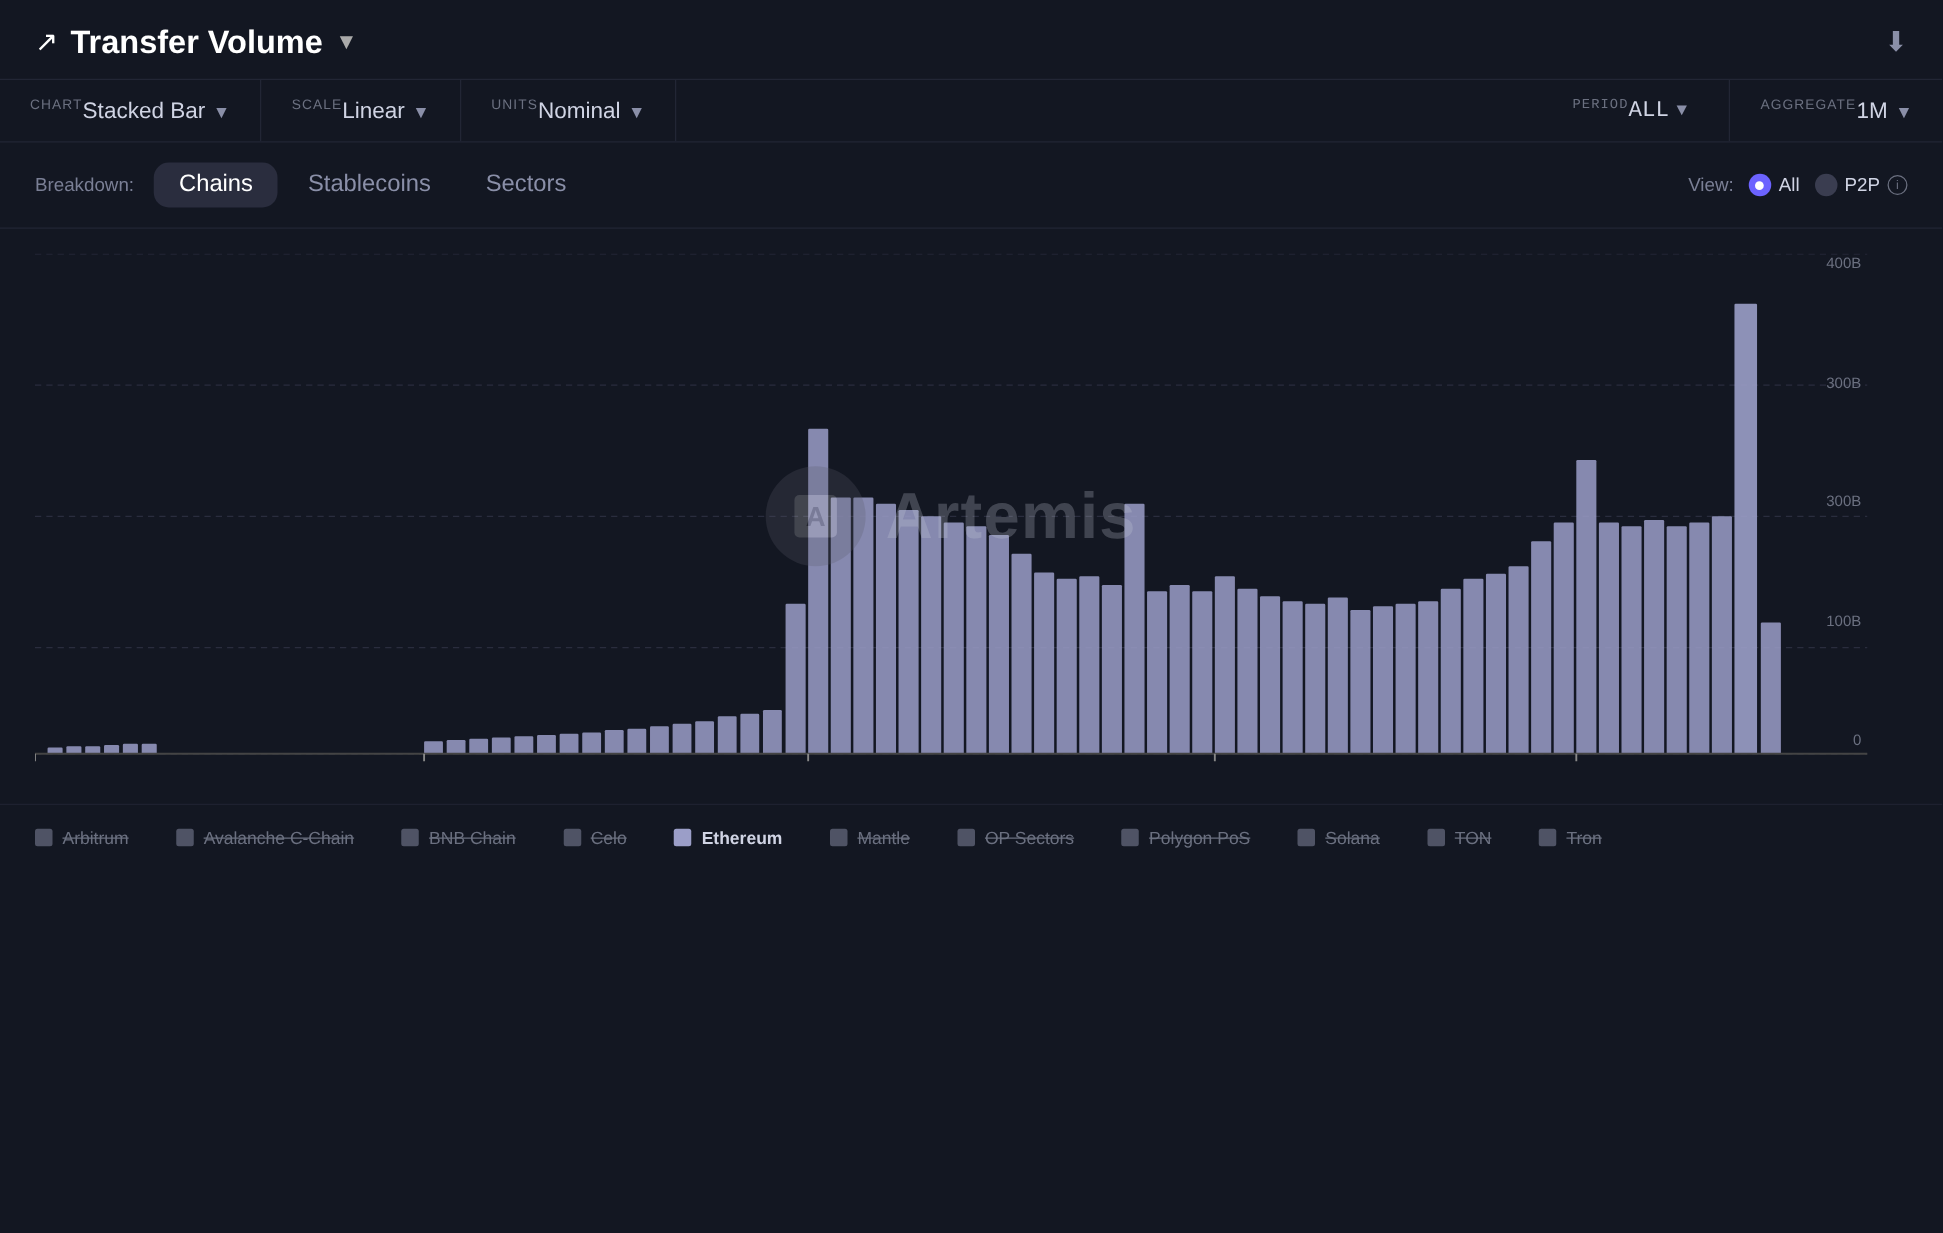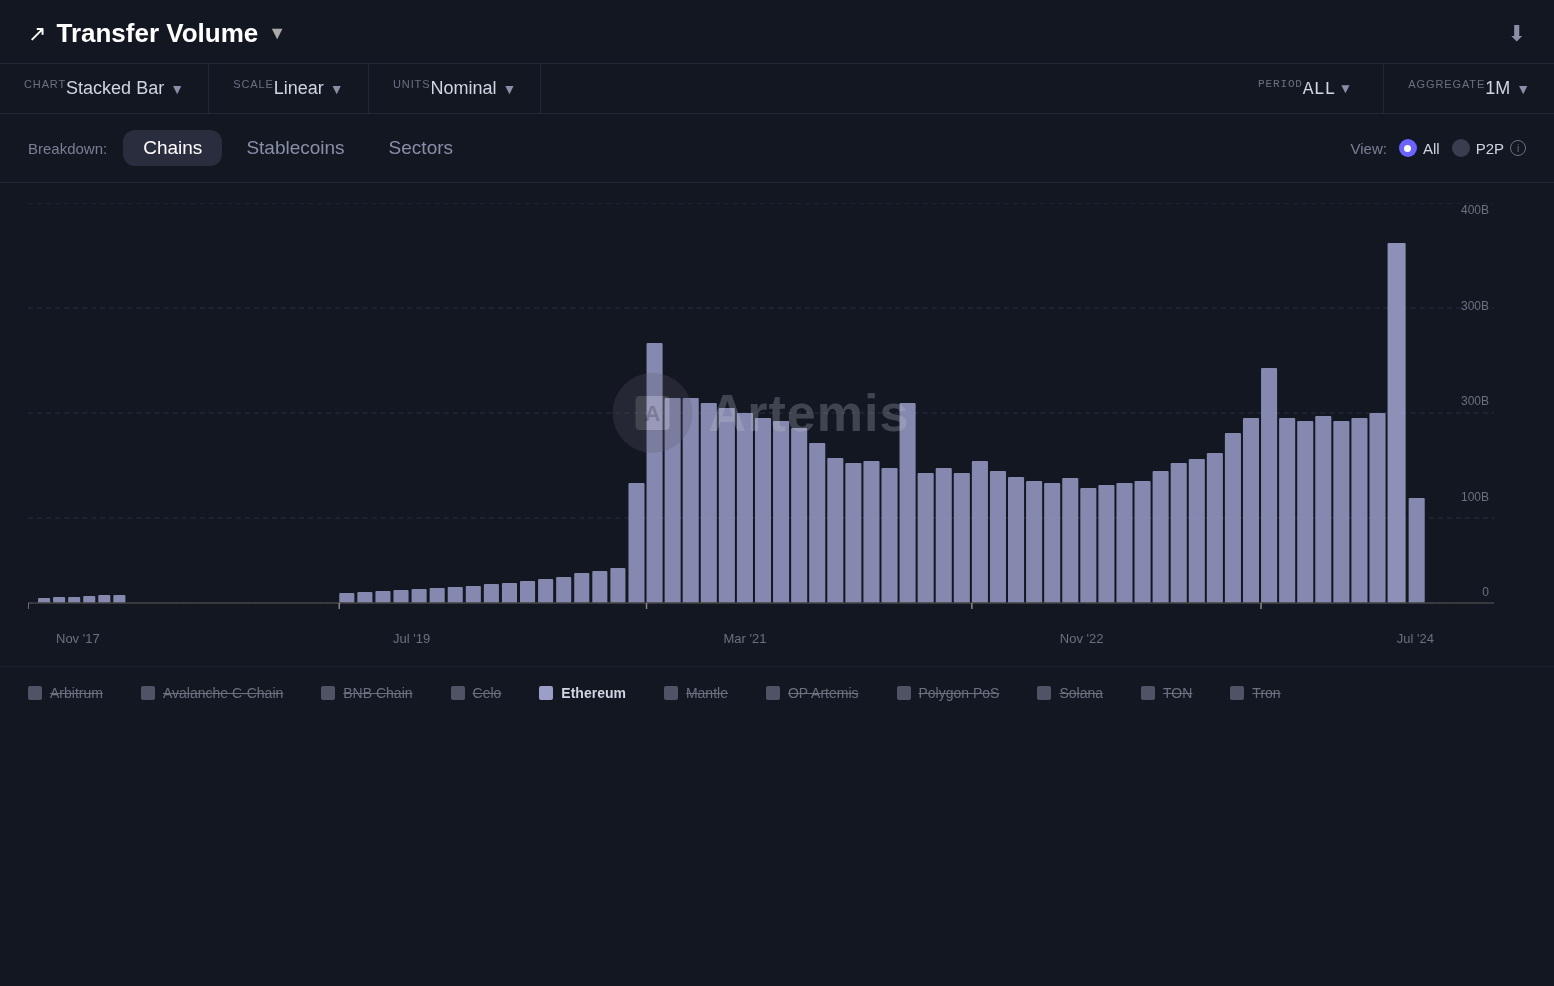--- a/index.html
+++ b/index.html
@@ -455,27 +455,20 @@
     
     <div class="y-axis-labels">
       <span class="y-label">400B</span>
       <span class="y-label">300B</span>
       <span class="y-label">300B</span>
       <span class="y-label">100B</span>
       <span class="y-label">0</span>
     </div>
   </div>
 
-  <div class="x-axis-labels">
-    <span class="x-label">Nov '17</span>
-    <span class="x-label">Jul '19</span>
-    <span class="x-label">Mar '21</span>
-    <span class="x-label">Nov '22</span>
-    <span class="x-label">Jul '24</span>
-  </div>
 </div>
 
 <div class="legend" id="legend-container">
     <div class="legend-item">
       <div class="legend-swatch" style="background:#8b8fa8;opacity:0.5"></div>
       <span class="legend-label">Arbitrum</span>
     </div>
     <div class="legend-item">
       <div class="legend-swatch" style="background:#8b8fa8;opacity:0.5"></div>
       <span class="legend-label">Avalanche C-Chain</span>
@@ -491,21 +484,21 @@
     <div class="legend-item">
       <div class="legend-swatch" style="background:#9b9ec8;opacity:1"></div>
       <span class="legend-label active">Ethereum</span>
     </div>
     <div class="legend-item">
       <div class="legend-swatch" style="background:#8b8fa8;opacity:0.5"></div>
       <span class="legend-label">Mantle</span>
     </div>
     <div class="legend-item">
       <div class="legend-swatch" style="background:#8b8fa8;opacity:0.5"></div>
-      <span class="legend-label">OP Artemis</span>
+      <span class="legend-label">OP Sectors</span>
     </div>
     <div class="legend-item">
       <div class="legend-swatch" style="background:#8b8fa8;opacity:0.5"></div>
       <span class="legend-label">Polygon PoS</span>
     </div>
     <div class="legend-item">
       <div class="legend-swatch" style="background:#8b8fa8;opacity:0.5"></div>
       <span class="legend-label">Solana</span>
     </div>
     <div class="legend-item">

